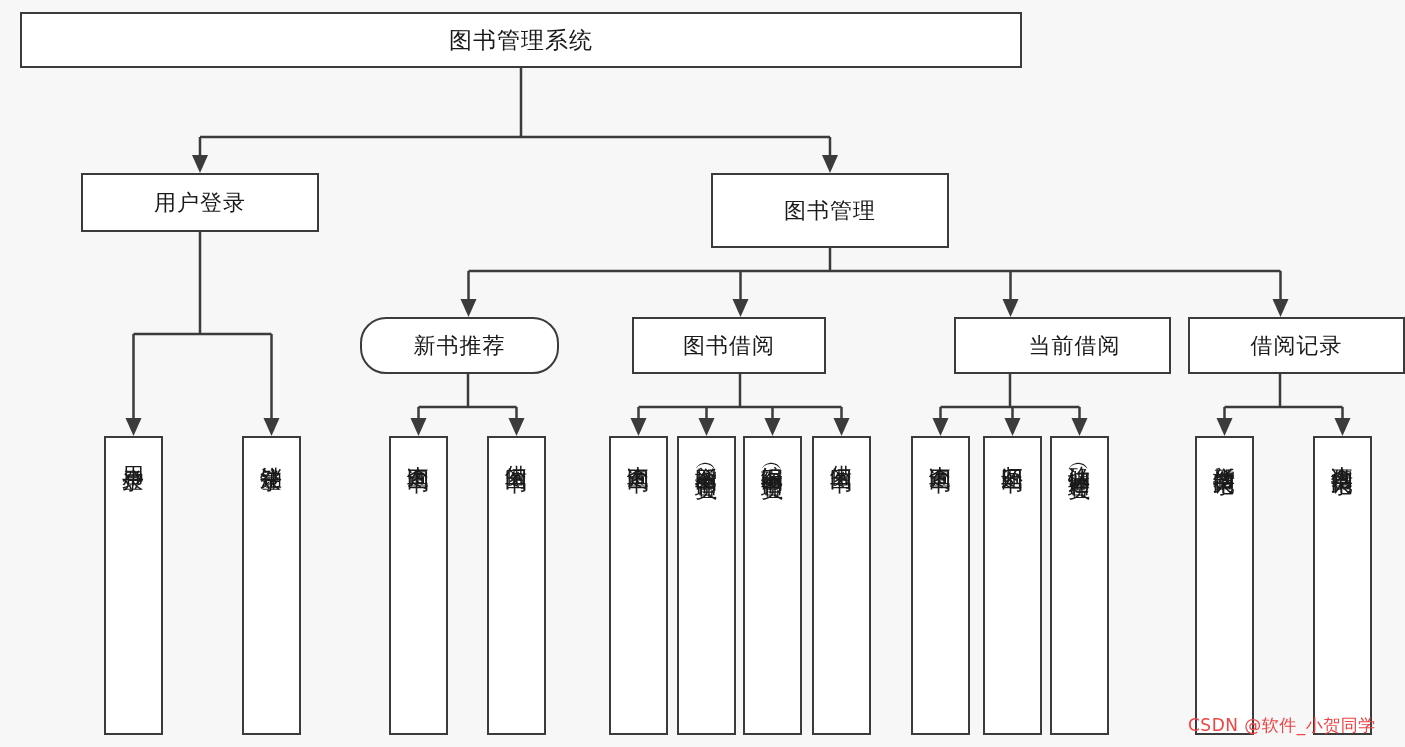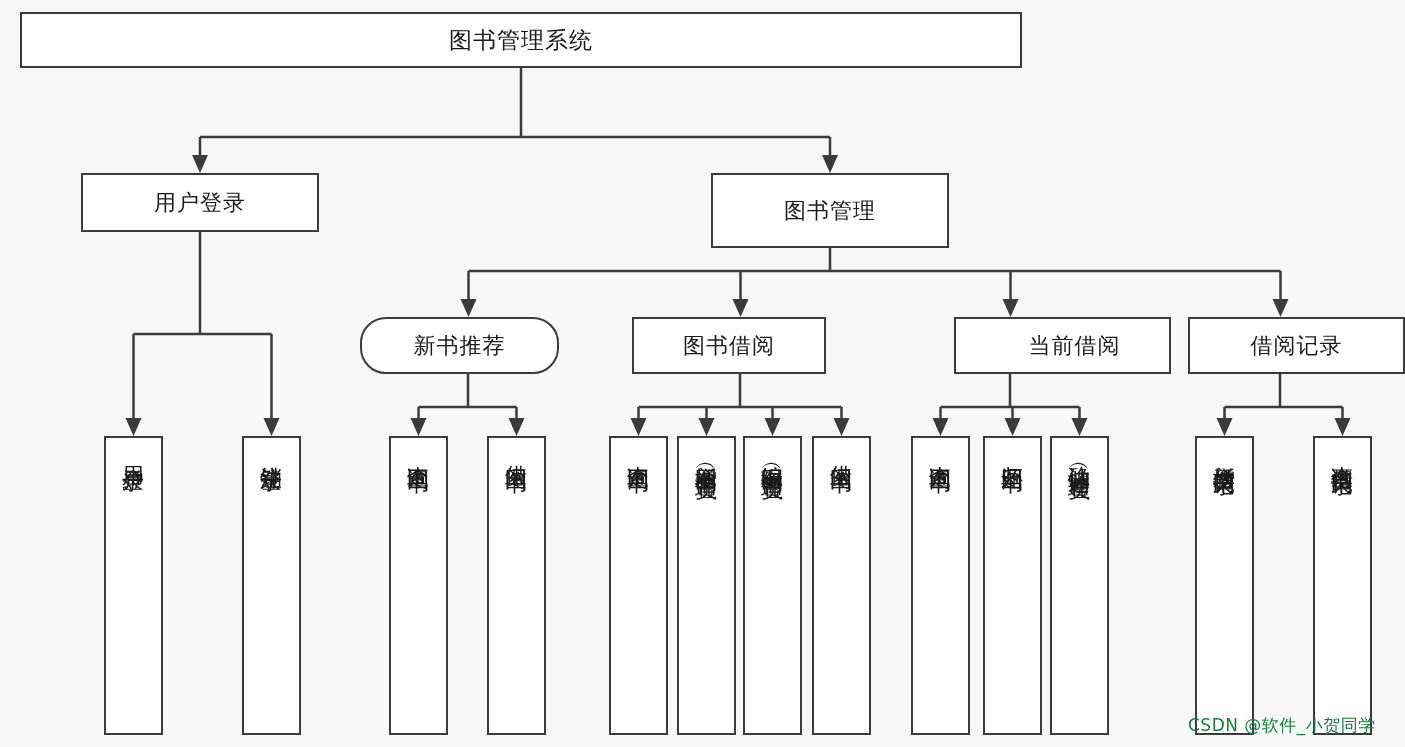--- a/index.html
+++ b/index.html
@@ -57,21 +57,21 @@
     text-align: left;
   }
   .node.root .node-label {
     font-size: 23px;
   }
   .watermark {
     position: absolute;
     left: 1188px;
     top: 714px;
     font-size: 17px;
-    color: #15803d;
+    color: #ef4444;
     letter-spacing: 0.5px;
     white-space: nowrap;
     z-index: 3;
     font-family: "DejaVu Sans", "Liberation Sans", sans-serif;
   }
 </style>
 </head>
 <body>
 
 <div id="canvas">

